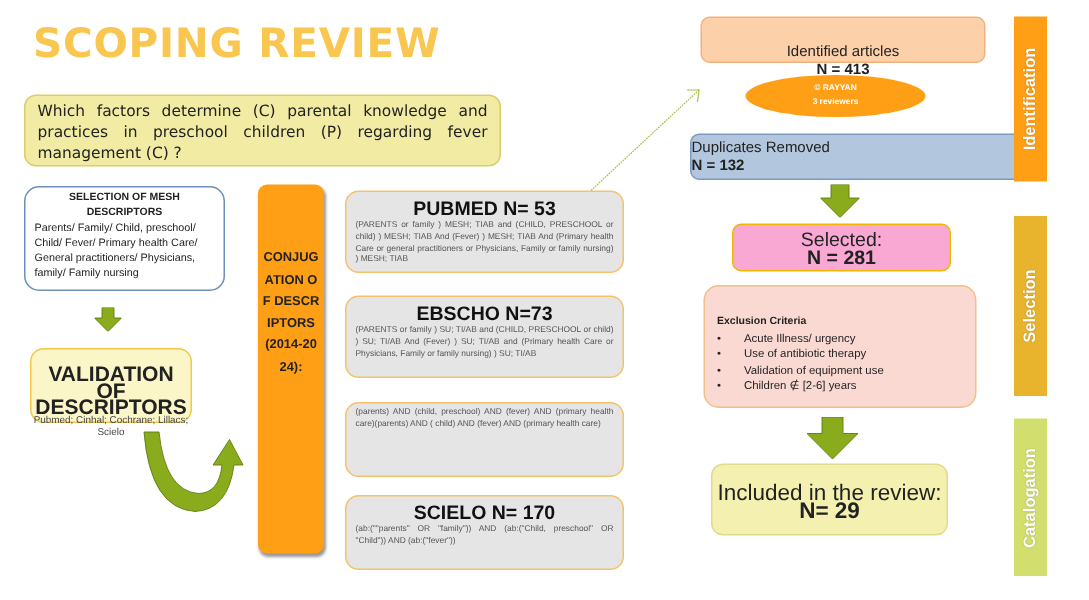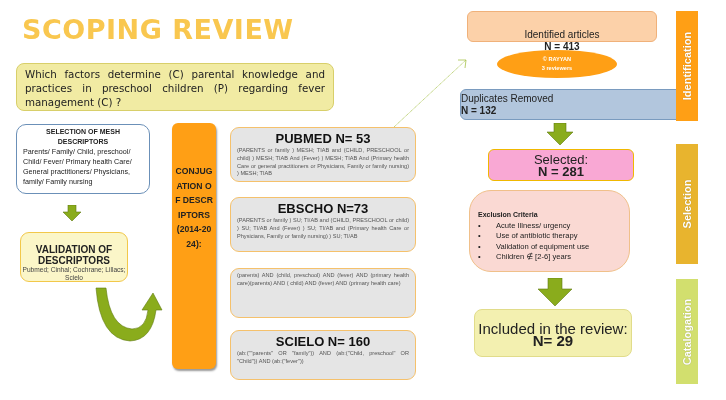--- a/index.html
+++ b/index.html
@@ -8,39 +8,39 @@
   .abs { position: absolute; }
 
   .title { left: 22px; top: 14px; font-family: "DejaVu Sans", sans-serif; font-weight: bold; font-size: 27px; color: #f9c74f; letter-spacing: 0.5px; }
 
   .question { left: 16px; top: 63px; width: 318px; height: 48px; background: #f1eba3; border: 1px solid #d8cf6a; border-radius: 8px; padding: 3px 8px; font-family: "DejaVu Sans", sans-serif; font-size: 10.3px; line-height: 14px; text-align: justify; text-align-last: left; color: #222; }
 
   .mesh { left: 16px; top: 124px; width: 134px; height: 70px; background: #fff; border: 1px solid #6b90b8; border-radius: 10px; padding: 2px 6px; font-size: 7.2px; line-height: 10px; }
   .mesh .h { font-weight: bold; text-align: center; font-size: 7px; }
 
   .valid { left: 20px; top: 232px; width: 108px; height: 50px; background: #fbf6c8; border: 1px solid #f2c84a; border-radius: 9px; text-align: center; padding-top: 11px; }
-  .valid .h { font-weight: bold; font-size: 10px; line-height: 11px; text-align: center; }
+  .valid .h { font-weight: bold; font-size: 14px; line-height: 11px; text-align: center; }
   .valid .s { font-size: 6.6px; color: #444; line-height: 8px; }
 
   .conj { left: 172px; top: 123px; width: 44px; height: 246px; background: #ff9f15; border-radius: 6px; box-shadow: 1px 2px 2px #999; text-align: center; padding-top: 41px; font-weight: bold; font-size: 8.6px; line-height: 14.5px; color: #222; word-break: break-all; padding-left: 3px; padding-right: 3px; }
 
   .db { left: 230px; width: 186px; background: #e5e5e5; border: 1px solid #f5c16c; border-radius: 9px; padding: 3px 6px; }
   .db .h { font-weight: bold; font-size: 13px; text-align: center; line-height: 15px; margin-bottom: 1px; color: #111; }
   .db .q { font-size: 5.6px; line-height: 7.8px; color: #555; text-align: justify; }
 
   .ident { left: 467px; top: 11px; width: 190px; height: 31px; background: #fcd1a9; border: 1px solid #f0b17a; border-radius: 6px; text-align: center; font-size: 10px; line-height: 12px; padding-top: 17px; }
   .ident .n, .dup .n, .sel .n, .inc .n { font-weight: bold; }
 
   .rayyan { left: 497px; top: 50px; width: 120px; height: 28px; background: #ff9f15; border-radius: 50%; text-align: center; color: #fff; font-weight: bold; font-size: 5.6px; line-height: 9px; padding-top: 5px; }
 
   .dup { left: 460px; top: 89px; width: 236px; height: 31px; background: #b2c6dd; border: 1px solid #7a9bbf; border-radius: 6px; font-size: 10px; line-height: 12px; padding-top: 3px; }
 
   .sel { left: 488px; top: 149px; width: 146px; height: 32px; background: #f9a8d4; border: 1px solid #f0b800; border-radius: 6px; text-align: center; font-size: 13px; line-height: 12px; padding-top: 4px; }
 
-  .excl { left: 469px; top: 190px; width: 161px; height: 82px; background: #fad9d3; border: 1px solid #f0c08a; border-radius: 22px; padding: 19px 6px 0 8px; font-size: 7.6px; line-height: 10.5px; }
+  .excl { left: 469px; top: 190px; width: 182px; height: 82px; background: #fad9d3; border: 1px solid #f0c08a; border-radius: 10px; padding: 19px 6px 0 8px; font-size: 7.6px; line-height: 10.5px; }
   .excl .h { font-weight: bold; font-size: 7px; }
   .excl ul { list-style: none; }
   .excl li { position: relative; padding-left: 18px; }
   .excl li::before { content: "•"; position: absolute; left: 0; }
 
   .inc { left: 474px; top: 309px; width: 158px; height: 48px; background: #f3f0b0; border: 1px solid #e1dc8a; border-radius: 8px; text-align: center; font-size: 15px; line-height: 12px; padding-top: 13px; }
 
   .band { left: 676px; width: 22px; color: #fff; font-weight: bold; font-size: 11px; }
   .band span { position: absolute; left: 50%; top: 50%; transform: translate(-50%, -50%) rotate(-90deg); white-space: nowrap; text-shadow: 0 0 1px rgba(0,0,0,0.3); }
   .b1 { top: 11px; height: 110px; background: #ff9f15; }
@@ -79,21 +79,21 @@
   <div class="q">(PARENTS or family ) MESH; TIAB and (CHILD, PRESCHOOL or child) ) MESH; TIAB And (Fever) ) MESH; TIAB And (Primary health Care or general practitioners or Physicians, Family or family nursing) ) MESH; TIAB</div>
 </div>
 <div class="abs db" style="top:197px;height:55px">
   <div class="h">EBSCHO N=73</div>
   <div class="q">(PARENTS or family ) SU; TI/AB and (CHILD, PRESCHOOL or child) ) SU; TI/AB And (Fever) ) SU; TI/AB and (Primary health Care or Physicians, Family or family nursing) ) SU; TI/AB</div>
 </div>
 <div class="abs db" style="top:268px;height:50px">
   <div class="q">(parents) AND (child, preschool) AND (fever) AND (primary health care)(parents) AND ( child) AND (fever) AND (primary health care)</div>
 </div>
 <div class="abs db" style="top:330px;height:50px">
-  <div class="h">SCIELO N= 160</div>
+  <div class="h">SCIELO N= 170</div>
   <div class="q">(ab:(""parents" OR "family")) AND (ab:("Child, preschool" OR "Child")) AND (ab:("fever"))</div>
 </div>
 
 <svg class="abs" style="left:390px;top:55px" width="80" height="75">
   <line x1="4" y1="72" x2="76" y2="5" stroke="#a6c24a" stroke-width="0.8" stroke-dasharray="1.2,0.6"></line>
   <polyline points="68,5 76,5 75,13" fill="none" stroke="#a6c24a" stroke-width="0.8"></polyline>
 </svg>
 
 <div class="abs ident">
   <div>Identified articles</div>

